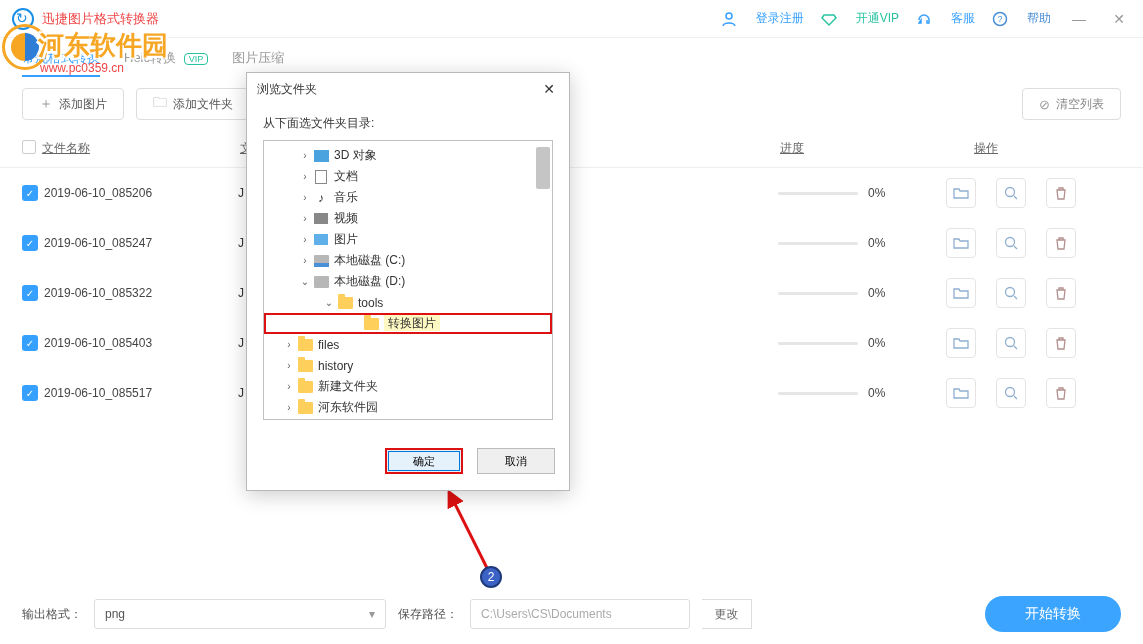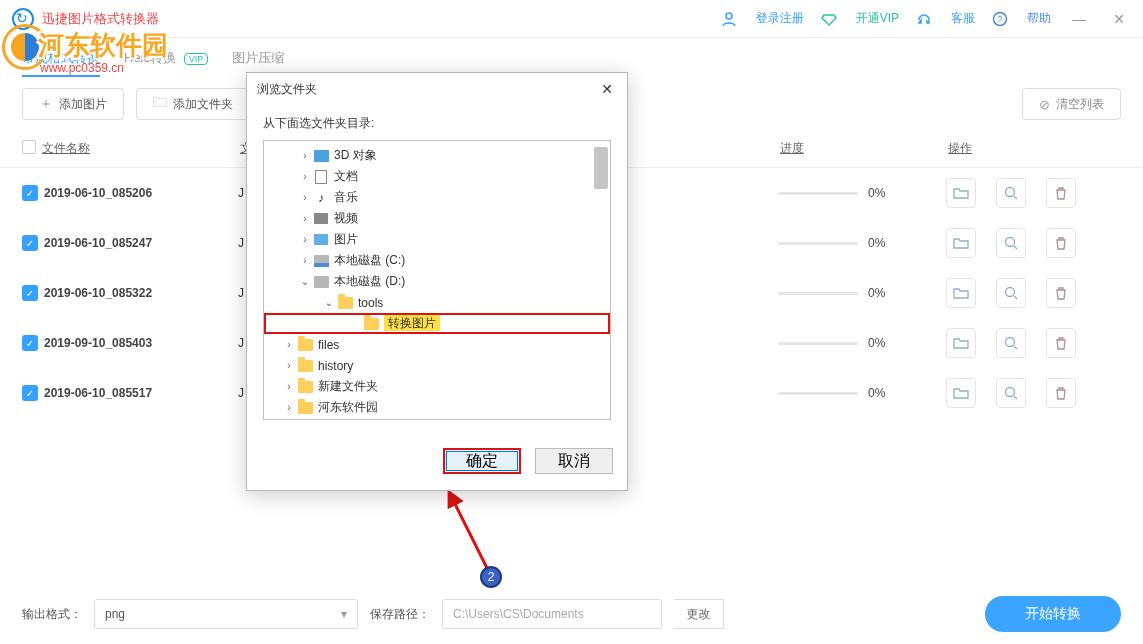--- a/index.html
+++ b/index.html
@@ -35,55 +35,55 @@
 .btn .bic { color:#999; font-size:14px;}
 .clear-btn { margin-left:auto; color:#888;}
 .clear-btn .bic { font-size:13px; }
 
 
 .thdr { display:flex; align-items:center; padding:10px 22px; border-bottom:1px solid #eee; font-size:12px; color:#666;text-decoration:underline; }
 .col-check { width:20px; }
 .col-name { width:198px; }
 .col-ext { width:540px; }
 .col-prog { width:168px; }
-.col-ops { flex:1; }
+.col-ops { flex:1;margin-left:26px; }
 
 
 .row { display:flex; align-items:center; padding:10px 22px; font-size:12px; color:#444; }
 .chk { width:16px; height:16px; border-radius:3px; background:#36a0ff; display:flex; align-items:center; justify-content:center; color:#fff; font-size:10px; margin-right:6px;}
-.row .cname { width:194px;font-weight:bold; }
+.row .cname { width:194px; }
 .row .cext { width:540px; color:#333;}
 .row .cprog { width:168px; display:flex; align-items:center; gap:10px;}
 .pbar { width:80px; height:3px; background:#e6e6e6; border-radius:2px;}
 .row .cops { flex:1; display:flex; gap:20px; }
 .opbtn { width:30px; height:30px; border:1px solid #e4e4e4; border-radius:4px; display:flex; align-items:center; justify-content:center; color:#8faed0; cursor:pointer;}
 .opbtn.del { color:#c99; }
 
 
 .bottom { position:absolute; bottom:12px; left:0; right:0; padding:0 22px; display:flex; align-items:center; gap:12px; font-size:12px; color:#555;}
-.select { width:264px; height:30px; border:1px solid #ddd; border-radius:3px; display:flex; align-items:center; justify-content:space-between; padding:0 10px; cursor:pointer;}
+.select { width:292px; height:30px; border:1px solid #ddd; border-radius:3px; display:flex; align-items:center; justify-content:space-between; padding:0 10px; cursor:pointer;}
 .pathbox { width:220px; height:30px; border:1px solid #ddd; border-radius:3px; display:flex; align-items:center; padding:0 10px; color:#aaa;}
 .changebtn { width:50px; height:30px; border:1px solid #ddd; border-left:none; display:flex; align-items:center; justify-content:center; cursor:pointer; font-size:12px; color:#666;}
 .runbtn { margin-left:auto; background:#3ba4ff; color:#fff; height:36px; padding:0 40px; border-radius:18px; font-size:14px; cursor:pointer; display:flex; align-items:center;}
 
 
-.dialog { position:absolute; top:72px; left:246px; width:382px; background:#fff; border:1px solid #b8b8b8; box-shadow:0 4px 20px rgba(0,0,0,.2); z-index:100;}
+.dialog { position:absolute; top:72px; left:246px; width:324px; background:#fff; border:1px solid #b8b8b8; box-shadow:0 4px 20px rgba(0,0,0,.2); z-index:100;}
 .dlg-title { height:32px; display:flex; align-items:center; padding:0 10px; font-size:12px; color:#333;}
 .dlg-close { margin-left:auto; font-size:14px; cursor:pointer; padding:0 4px;}
 .dlg-body { padding:10px 16px 14px;}
 .dlg-prompt { font-size:12px; color:#333; margin-bottom:8px;}
 .tree-wrap { border:1px solid #c0c0c0; height:280px; overflow:auto; position:relative; background:#fff; padding:4px 0;}
 .tree-row { display:flex; align-items:center; height:21px; font-size:12px; color:#333; padding-left:4px; cursor:pointer;}
 .tree-row .exp { width:14px; text-align:center; color:#666; font-size:10px;}
 .tree-row .fic { width:18px; height:16px; margin-right:4px; display:flex; align-items:center; justify-content:center;}
 .sel-row { border:2px solid #d11; padding:0;}
-.sel-text { background:#fde047; padding:1px 4px;text-align:center;}
+.sel-text { background:#fef9c3; padding:1px 4px;text-align:center;}
 .scroll-thumb { position:absolute; right:2px; top:6px; width:14px; height:42px; background:#c5c5c5; border-radius:2px;}
 .dlg-foot { display:flex; justify-content:flex-end; gap:14px; padding:14px 14px 16px;}
-.dbtn { width:78px; height:26px; border:1px solid #bbb; background:#efefef; font-size:16px; cursor:pointer;}
+.dbtn { width:78px; height:26px; border:1px solid #bbb; background:#efefef; font-size:11px; cursor:pointer;}
 .dbtn.ok { border:2px solid #d11; outline:1px solid #0078d7; outline-offset:-4px; background:#e5f1fb;}
 .bubble { width:22px; height:22px; border-radius:50%; background:#3b62c4; color:#fff; font-size:12px; display:flex; align-items:center; justify-content:center; border:2px solid #1e3a7a; position:absolute;}
 svg.arrline { position:absolute; overflow:visible;}
 
 .fold { width:15px; height:12px; background:#ffcf5c; border-radius:1px; position:relative;}
 .fold::before{content:'';position:absolute;top:-3px;left:0;width:7px;height:3px;background:#ffcf5c;border-radius:1px 1px 0 0;}
 .drive{width:15px;height:12px;background:#b7b7b7;border-radius:1px;position:relative;}
 .drive.c::after{content:'';position:absolute;bottom:0;left:0;right:0;height:4px;background:#4a90d9;}
 </style>
 </head>
@@ -247,21 +247,21 @@
         </span>
         <span class="opbtn del">
           <svg width="16" height="16" viewBox="0 0 16 16">
             <path d="M4 5h8l-1 9H5zM6 3h4v2H6z" fill="none" stroke="#b38f8f" stroke-width="1.3"></path>
           </svg>
         </span>
       </span>
     </div>
     <div class="row">
       <span class="chk">✓</span>
-      <span class="cname">2019-09-10_085403</span>
+      <span class="cname">2019-06-10_085403</span>
       <span class="cext">J</span>
       <span class="cprog">
         <span class="pbar"></span>
         <span>0%</span>
       </span>
       <span class="cops">
         <span class="opbtn">
           <svg width="16" height="16" viewBox="0 0 16 16">
             <path d="M1 4h5l1 2h8v7H1z" fill="none" stroke="#8faed0" stroke-width="1.3"></path>
           </svg>

